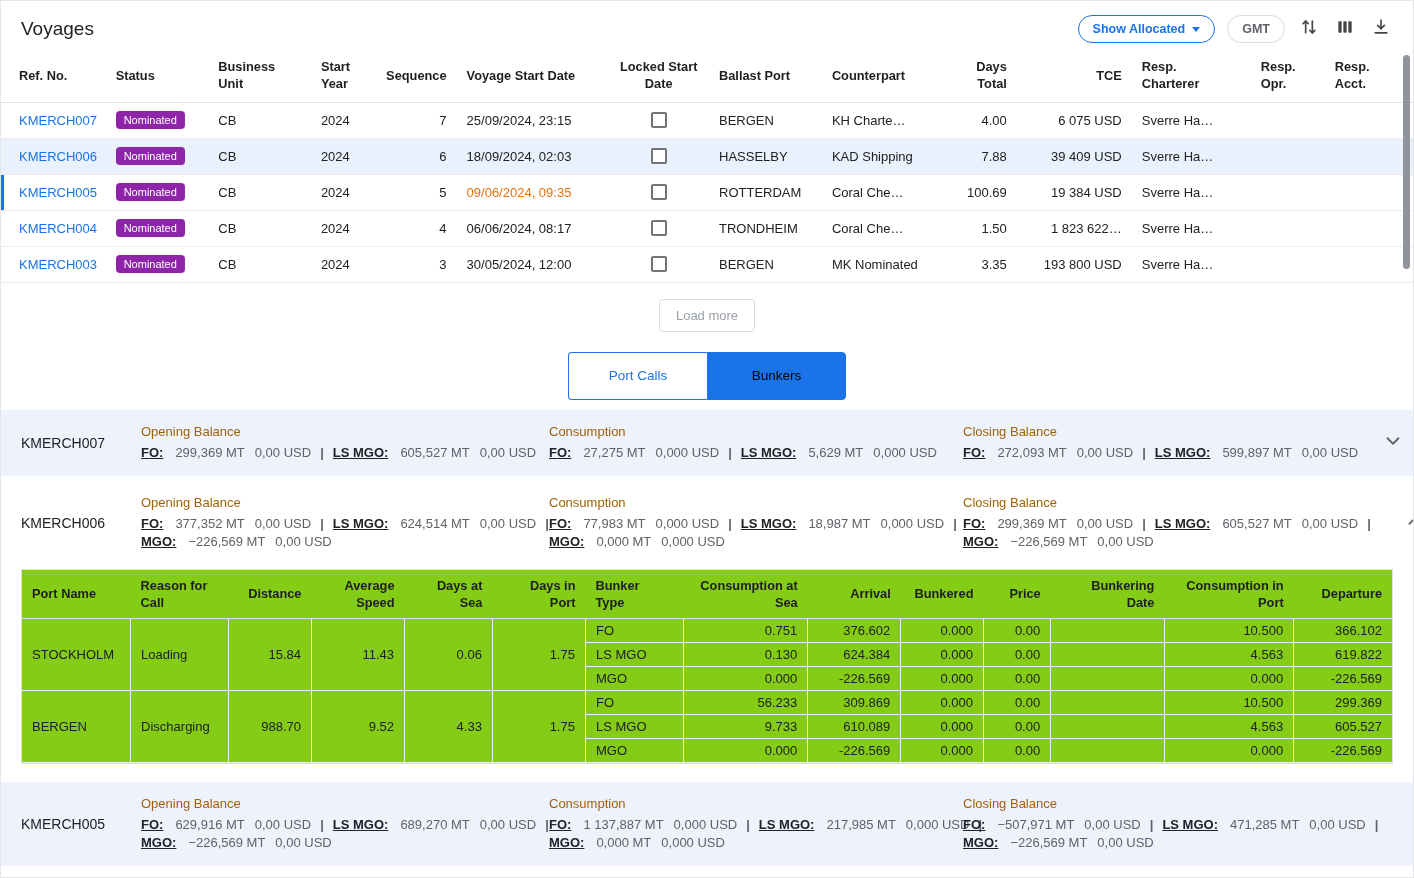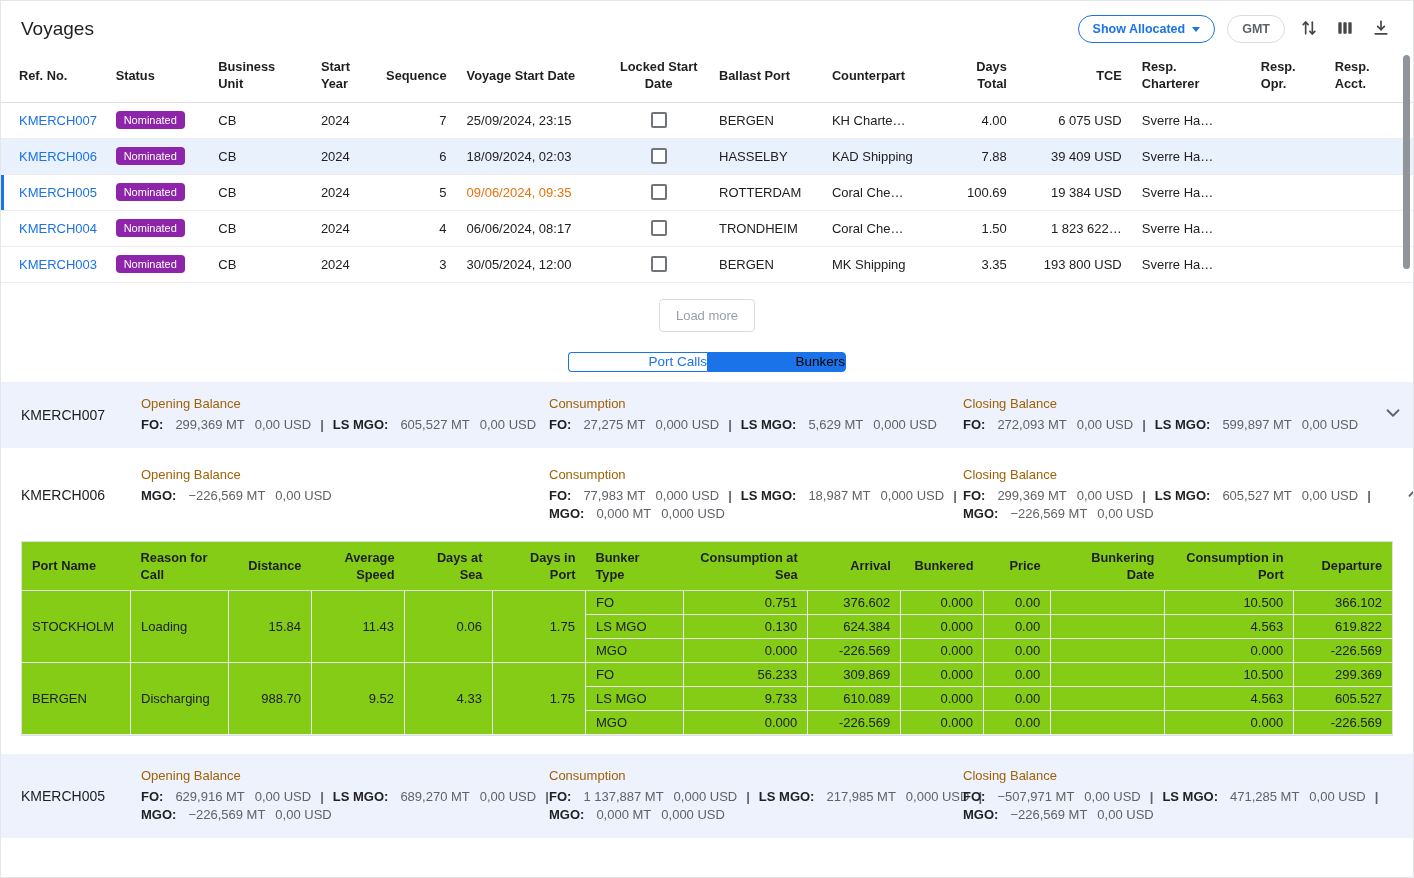--- a/index.html
+++ b/index.html
@@ -8,21 +8,21 @@
     width:1414px; height:878px; overflow:hidden;
     font-family:"Liberation Sans", sans-serif;
     font-size:13px; color:#202124;
     border:1px solid #e4e6ea;
   }
   button { font-family:inherit; }
 
   
   .topbar { display:flex; justify-content:space-between; align-items:center; padding:14px 20px 10px; }
   .page-title { font-size:19px; font-weight:400; color:#1f1f1f; }
-  .toolbar { display:flex; align-items:flex-end; gap:12px; }
+  .toolbar { display:flex; align-items:flex-start; gap:12px; }
   .pill { display:inline-flex; align-items:center; gap:7px; height:28px; padding:0 14px;
           border-radius:15px; background:#fff; border:1px solid #dadce0; color:#5f6368;
           font-size:12.5px; font-weight:bold; cursor:pointer; }
   .pill-blue { border-color:#1a73e8; color:#1a73e8; }
   .caret { width:0; height:0; border-left:4px solid transparent; border-right:4px solid transparent;
            border-top:5px solid #1a73e8; display:inline-block; }
   .iconbtn { background:none; border:none; padding:2px; cursor:pointer; display:flex; align-items:center; }
 
   
   .table-area { position:relative; }
@@ -44,38 +44,38 @@
               border-radius:2px; vertical-align:-3px; background:#fff; cursor:pointer; }
   .vscrollbar { position:absolute; top:2px; right:3px; bottom:2px; width:8px; }
   .vscrollbar .thumb { position:absolute; top:0; right:0; width:7px; height:95%;
                        background:#8f959b; border-radius:4px; }
 
   
   .load-more-wrap { display:flex; justify-content:center; padding:16px 7px 14px; }
   .load-more { padding:8px 16px; border:1px solid #dadce0; border-radius:4px; background:#fff;
                color:#9aa0a6; font-size:13px; cursor:pointer; }
   .tabs { display:flex; justify-content:center; margin:6px 0 10px; }
-  .tab { min-width:139px; height:20px; font-size:13.5px; border:1px solid #1a73e8;
-         background:#fff; color:#1a73e8; cursor:pointer;text-align:right; }
+  .tab { min-width:139px; height:48px; font-size:13.5px; border:1px solid #1a73e8;
+         background:#fff; color:#1a73e8; cursor:pointer; }
   .tab-left { border-radius:4px 0 0 4px; border-right:none; }
   .tab.active { background:#1a73e8; color:#000000; border-radius:0 4px 4px 0; }
 
   
   .bunker-section { margin-bottom:5px; }
   .bunker-section.shaded { background:#edf2fc; }
   .section-row { display:flex; align-items:center; padding:14px 20px; }
   .voyage-name { width:120px; flex:none; font-size:14px; color:#202124; }
   .groups { display:flex; flex:1; align-items:flex-start; }
   .bgroup { padding-right:20px; }
   .bgroup:nth-child(1) { width:408px; }
   .bgroup:nth-child(2) { width:414px; }
   .bgroup:nth-child(3) { flex:1; }
   .btitle { color:#a16207; margin-bottom:5px; }
   .bline { color:#5f6368; line-height:18px; white-space:nowrap; }
-  .flabel { color:#202124; font-weight:bold; }
+  .flabel { color:#202124; font-weight:bold;text-decoration:underline; }
   .fqty { margin-left:12px; }
   .fusd { margin-left:10px; }
   .sep { margin:0 9px; color:#5f6368; font-weight:bold; }
   .chev { background:none; border:none; cursor:pointer; padding:4px; margin-left:auto; display:flex; }
 
   
   .port-table-wrap { margin:4px 20px 18px; border:1px solid #e0e0e0; background:#84cc16; }
   table.port-table { width:100%; border-collapse:collapse; table-layout:fixed; }
   .port-table th { font-weight:bold; font-size:12.8px; color:#1f1f1f; padding:7px 10px;
                    border-bottom:1px solid #e0e0e0; white-space:pre-line; line-height:1.35;
@@ -242,21 +242,21 @@
           </tr>
           <tr class="">
             <td class="al-left"><a>KMERCH003</a></td>
             <td class="al-left"><span class="badge">Nominated</span></td>
             <td class="al-left">CB</td>
             <td class="al-left">2024</td>
             <td class="al-right">3</td>
             <td class="al-left">30/05/2024, 12:00</td>
             <td class="al-center"><span class="checkbox"></span></td>
             <td class="al-left">BERGEN</td>
-            <td class="al-left">MK Shipping</td>
+            <td class="al-left">MK Nominated</td>
             <td class="al-right">3.35</td>
             <td class="al-right">193 800 USD</td>
             <td class="al-left">Sverre Ha…</td>
             <td class="al-left"></td>
             <td class="al-left"></td>
           </tr>
         </tbody>
     </table>
     <div class="vscrollbar">
       <div class="thumb"></div>
@@ -296,20 +296,21 @@
               </svg></span>
           </button>
         </div>
       </section>
       <section class="bunker-section expanded">
         <div class="section-row">
           <div class="voyage-name">KMERCH006</div>
           <div class="groups">
             <div class="bgroup">
               <div class="btitle">Opening Balance</div>
+              <div class="bline"><span class="fitem"><span class="flabel">FO:</span><span class="fqty">377,352 MT</span><span class="fusd">0,00 USD</span></span><span class="sep">|</span><span class="fitem"><span class="flabel">LS MGO:</span><span class="fqty">624,514 MT</span><span class="fusd">0,00 USD</span></span><span class="sep">|</span></div>
               <div class="bline"><span class="fitem"><span class="flabel">MGO:</span><span class="fqty">−226,569 MT</span><span class="fusd">0,00 USD</span></span></div>
             </div>
             <div class="bgroup">
               <div class="btitle">Consumption</div>
               <div class="bline"><span class="fitem"><span class="flabel">FO:</span><span class="fqty">77,983 MT</span><span class="fusd">0,000 USD</span></span><span class="sep">|</span><span class="fitem"><span class="flabel">LS MGO:</span><span class="fqty">18,987 MT</span><span class="fusd">0,000 USD</span></span><span class="sep">|</span></div>
               <div class="bline"><span class="fitem"><span class="flabel">MGO:</span><span class="fqty">0,000 MT</span><span class="fusd">0,000 USD</span></span></div>
             </div>
             <div class="bgroup">
               <div class="btitle">Closing Balance</div>
               <div class="bline"><span class="fitem"><span class="flabel">FO:</span><span class="fqty">299,369 MT</span><span class="fusd">0,00 USD</span></span><span class="sep">|</span><span class="fitem"><span class="flabel">LS MGO:</span><span class="fqty">605,527 MT</span><span class="fusd">0,00 USD</span></span><span class="sep">|</span></div>

